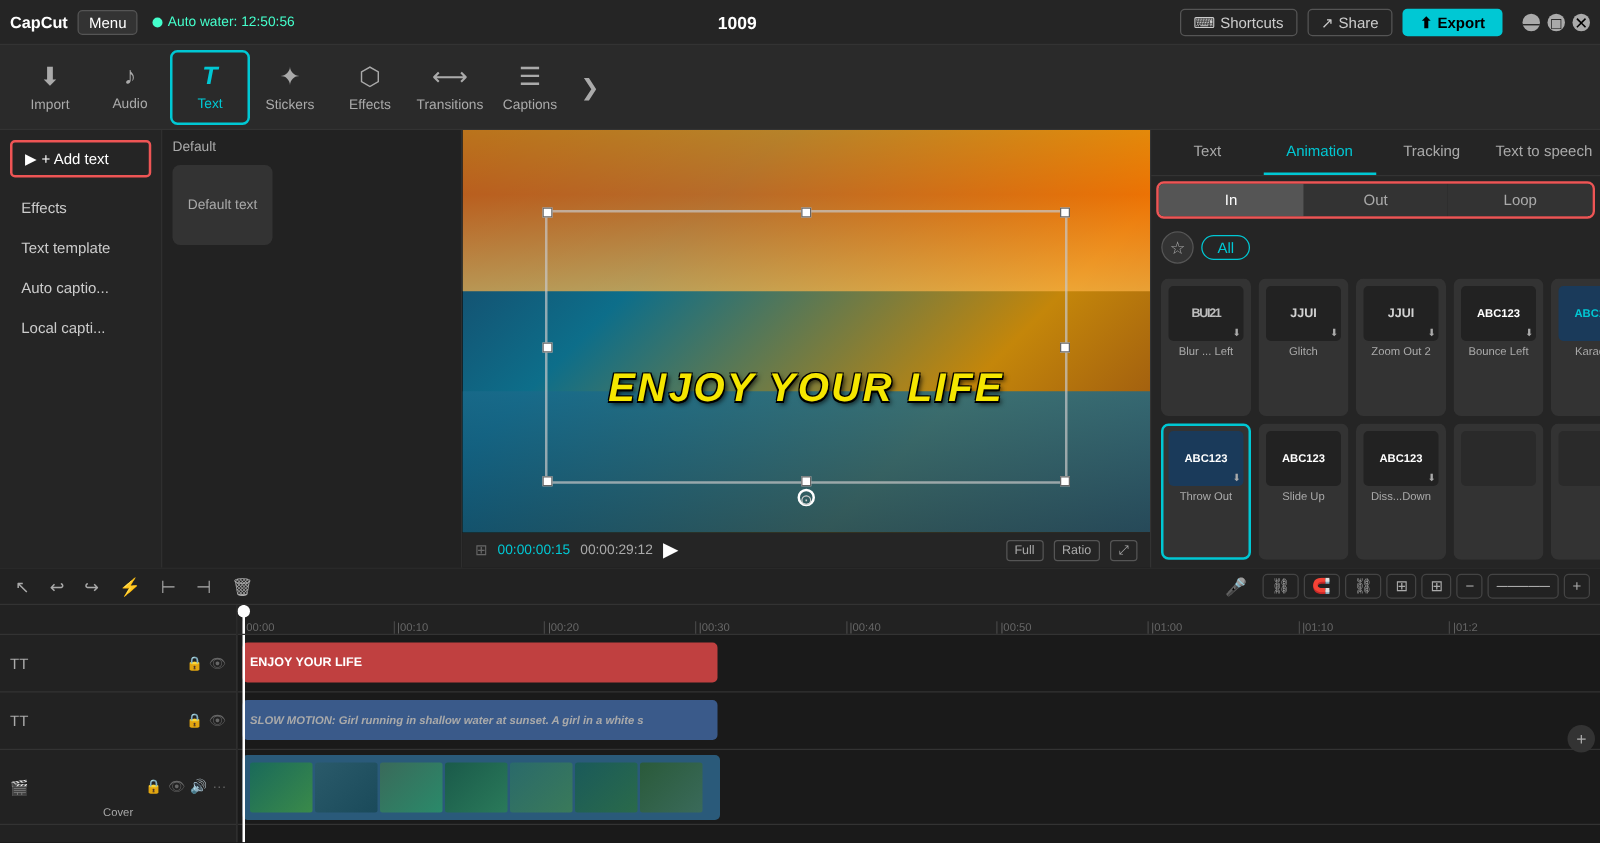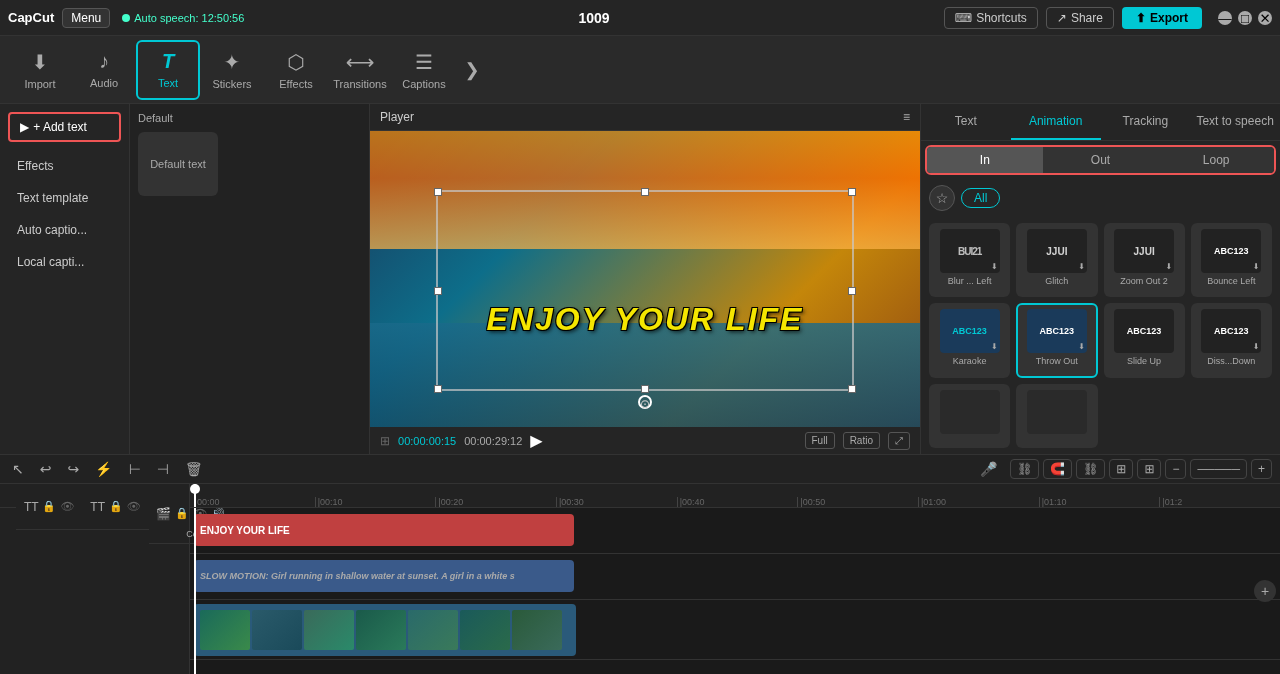--- a/index.html
+++ b/index.html
@@ -63,21 +63,21 @@
     .anim-tabs { display: flex; margin: 4px; border: 2px solid #e55; border-radius: 6px; overflow: hidden; }
     .anim-tab { flex: 1; text-align: center; padding: 6px 4px; font-size: 12px; color: #aaa; cursor: pointer; background: #333; }
     .anim-tab.active { background: #555; color: #fff; }
 
     
     .effects-filter { display: flex; align-items: center; gap: 6px; padding: 6px 8px; }
     .star-btn { background: #333; border: 1px solid #555; border-radius: 50%; width: 26px; height: 26px; display: flex; align-items: center; justify-content: center; cursor: pointer; color: #aaa; font-size: 14px; }
     .all-btn { background: transparent; border: 1px solid #00c8d4; border-radius: 12px; padding: 2px 12px; color: #00c8d4; font-size: 12px; cursor: pointer; }
 
     
-    .effects-grid { display: grid; grid-template-columns: repeat(4, 1fr); gap: 6px; padding: 6px 8px; overflow-y: auto; flex: 1; }
+    .effects-grid { display: grid; grid-template-columns: repeat(5, 1fr); gap: 6px; padding: 6px 8px; overflow-y: auto; flex: 1; }
     .effect-card { background: #333; border-radius: 6px; display: flex; flex-direction: column; align-items: center; padding: 4px; cursor: pointer; border: 2px solid transparent; }
     .effect-card.selected { border: 2px solid #00c8d4; }
     .effect-preview { width: 60px; height: 44px; background: #222; border-radius: 4px; display: flex; align-items: center; justify-content: center; font-size: 10px; color: #aaa; position: relative; overflow: hidden; margin-bottom: 2px; }
     .effect-preview .abc-text { font-size: 11px; font-weight: bold; color: #fff; }
     .effect-preview .abc-text.teal { color: #00c8d4; }
     .effect-preview .download-icon { position: absolute; bottom: 2px; right: 2px; color: #aaa; font-size: 8px; }
     .effect-label { font-size: 9px; color: #aaa; text-align: center; margin-top: 1px; }
 
     
     .duration-row { display: flex; align-items: center; gap: 8px; padding: 8px; border-top: 1px solid #333; }
@@ -88,21 +88,21 @@
     .timeline-area { height: 220px; background: #1a1a1a; border-top: 1px solid #333; display: flex; flex-direction: column; }
     .timeline-toolbar { display: flex; align-items: center; gap: 8px; padding: 4px 8px; background: #222; border-bottom: 1px solid #333; }
     .tl-tool-btn { background: transparent; border: none; color: #aaa; cursor: pointer; font-size: 14px; padding: 2px 4px; border-radius: 3px; }
     .tl-spacer { flex: 1; }
     .tl-right-tools { display: flex; gap: 4px; align-items: center; }
     .tl-right-btn { background: transparent; border: 1px solid #444; border-radius: 4px; color: #aaa; padding: 2px 6px; cursor: pointer; font-size: 12px; }
 
     
     .timeline-ruler { height: 24px; background: #222; position: relative; border-bottom: 1px solid #333; }
     .ruler-mark { flex: 1; border-left: 1px solid #444; font-size: 9px; color: #666; padding-left: 2px; }
-    .track-labels { width: 190px; background: #222; border-right: 1px solid #333; display: flex; flex-direction: row; }
+    .track-labels { width: 190px; background: #222; border-right: 1px solid #333; display: flex; flex-direction: column; }
     .track-label { height: 46px; display: flex; align-items: center; padding: 0 8px; gap: 4px; border-bottom: 1px solid #333; font-size: 11px; color: #aaa; }
     .track-label-icon { font-size: 12px; }
     .track-label-controls { display: flex; gap: 4px; margin-left: auto; }
     .track-ctrl-btn { background: transparent; border: none; color: #666; cursor: pointer; font-size: 11px; }
     .track-row { height: 46px; border-bottom: 1px solid #333; position: relative; }
     .track-clip { position: absolute; top: 6px; height: 32px; border-radius: 4px; display: flex; align-items: center; padding: 0 6px; font-size: 10px; font-weight: bold; white-space: nowrap; overflow: hidden; cursor: pointer; }
     .track-clip.text-clip { background: #c04040; color: #fff; }
     .track-clip.caption-clip { background: #3a5a8a; color: #aaa; font-size: 9px; font-style: italic; }
     .track-clip.video-clip { background: #2a4a6a; height: 44px; top: 1px; overflow: hidden; }
     .video-thumb { width: 50px; height: 40px; background: linear-gradient(135deg, #1a5a7a, #3a8a6a); border-radius: 2px; flex-shrink: 0; }
@@ -121,21 +121,21 @@
     .rotate-handle { position: absolute; bottom: -20px; left: 50%; transform: translateX(-50%); width: 14px; height: 14px; border-radius: 50%; border: 2px solid #fff; background: transparent; }
   </style>
 </head>
 <body>
 
 <div class="top-bar">
   <span class="top-bar-logo">CapCut</span>
   <button class="top-bar-menu">Menu</button>
   <div class="top-bar-status">
     <div class="dot"></div>
-    <span>Auto speech: 12:50:56</span>
+    <span>Auto water: 12:50:56</span>
   </div>
   <div class="top-bar-center">1009</div>
   <div class="top-bar-right">
     <button class="shortcuts-btn">
       <span>⌨</span>
       <span>Shortcuts</span>
     </button>
     <button class="share-btn">
       <span>↗</span>
       <span>Share</span>
@@ -196,24 +196,20 @@
     <div class="left-panel-item">Auto captio...</div>
     <div class="left-panel-item">Local capti...</div>
   </div>
 
   <div class="text-list-panel">
     <div class="text-list-header">Default</div>
     <div class="default-text-card">Default text</div>
   </div>
 
   <div class="player-area">
-    <div class="player-header">
-      <span class="player-title">Player</span>
-      <span style="color:#aaa; cursor:pointer;">≡</span>
-    </div>
     <div class="player-video">
 
       <div class="player-video-bg"></div>
 
       <div style="position:absolute; top:0; left:0; right:0; height:40%; background: linear-gradient(180deg, #ff8c00 0%, #ff6a00 40%, #ffb347 100%); opacity:0.7;"></div>
 
       <div style="position:absolute; bottom:0; left:0; right:0; height:35%; background: linear-gradient(180deg, #1a6a8a 0%, #0d4a6a 100%); opacity:0.8;"></div>
 
       <div class="player-overlay-text" style="bottom: 30%; z-index: 5;">ENJOY YOUR LIFE</div>
 

